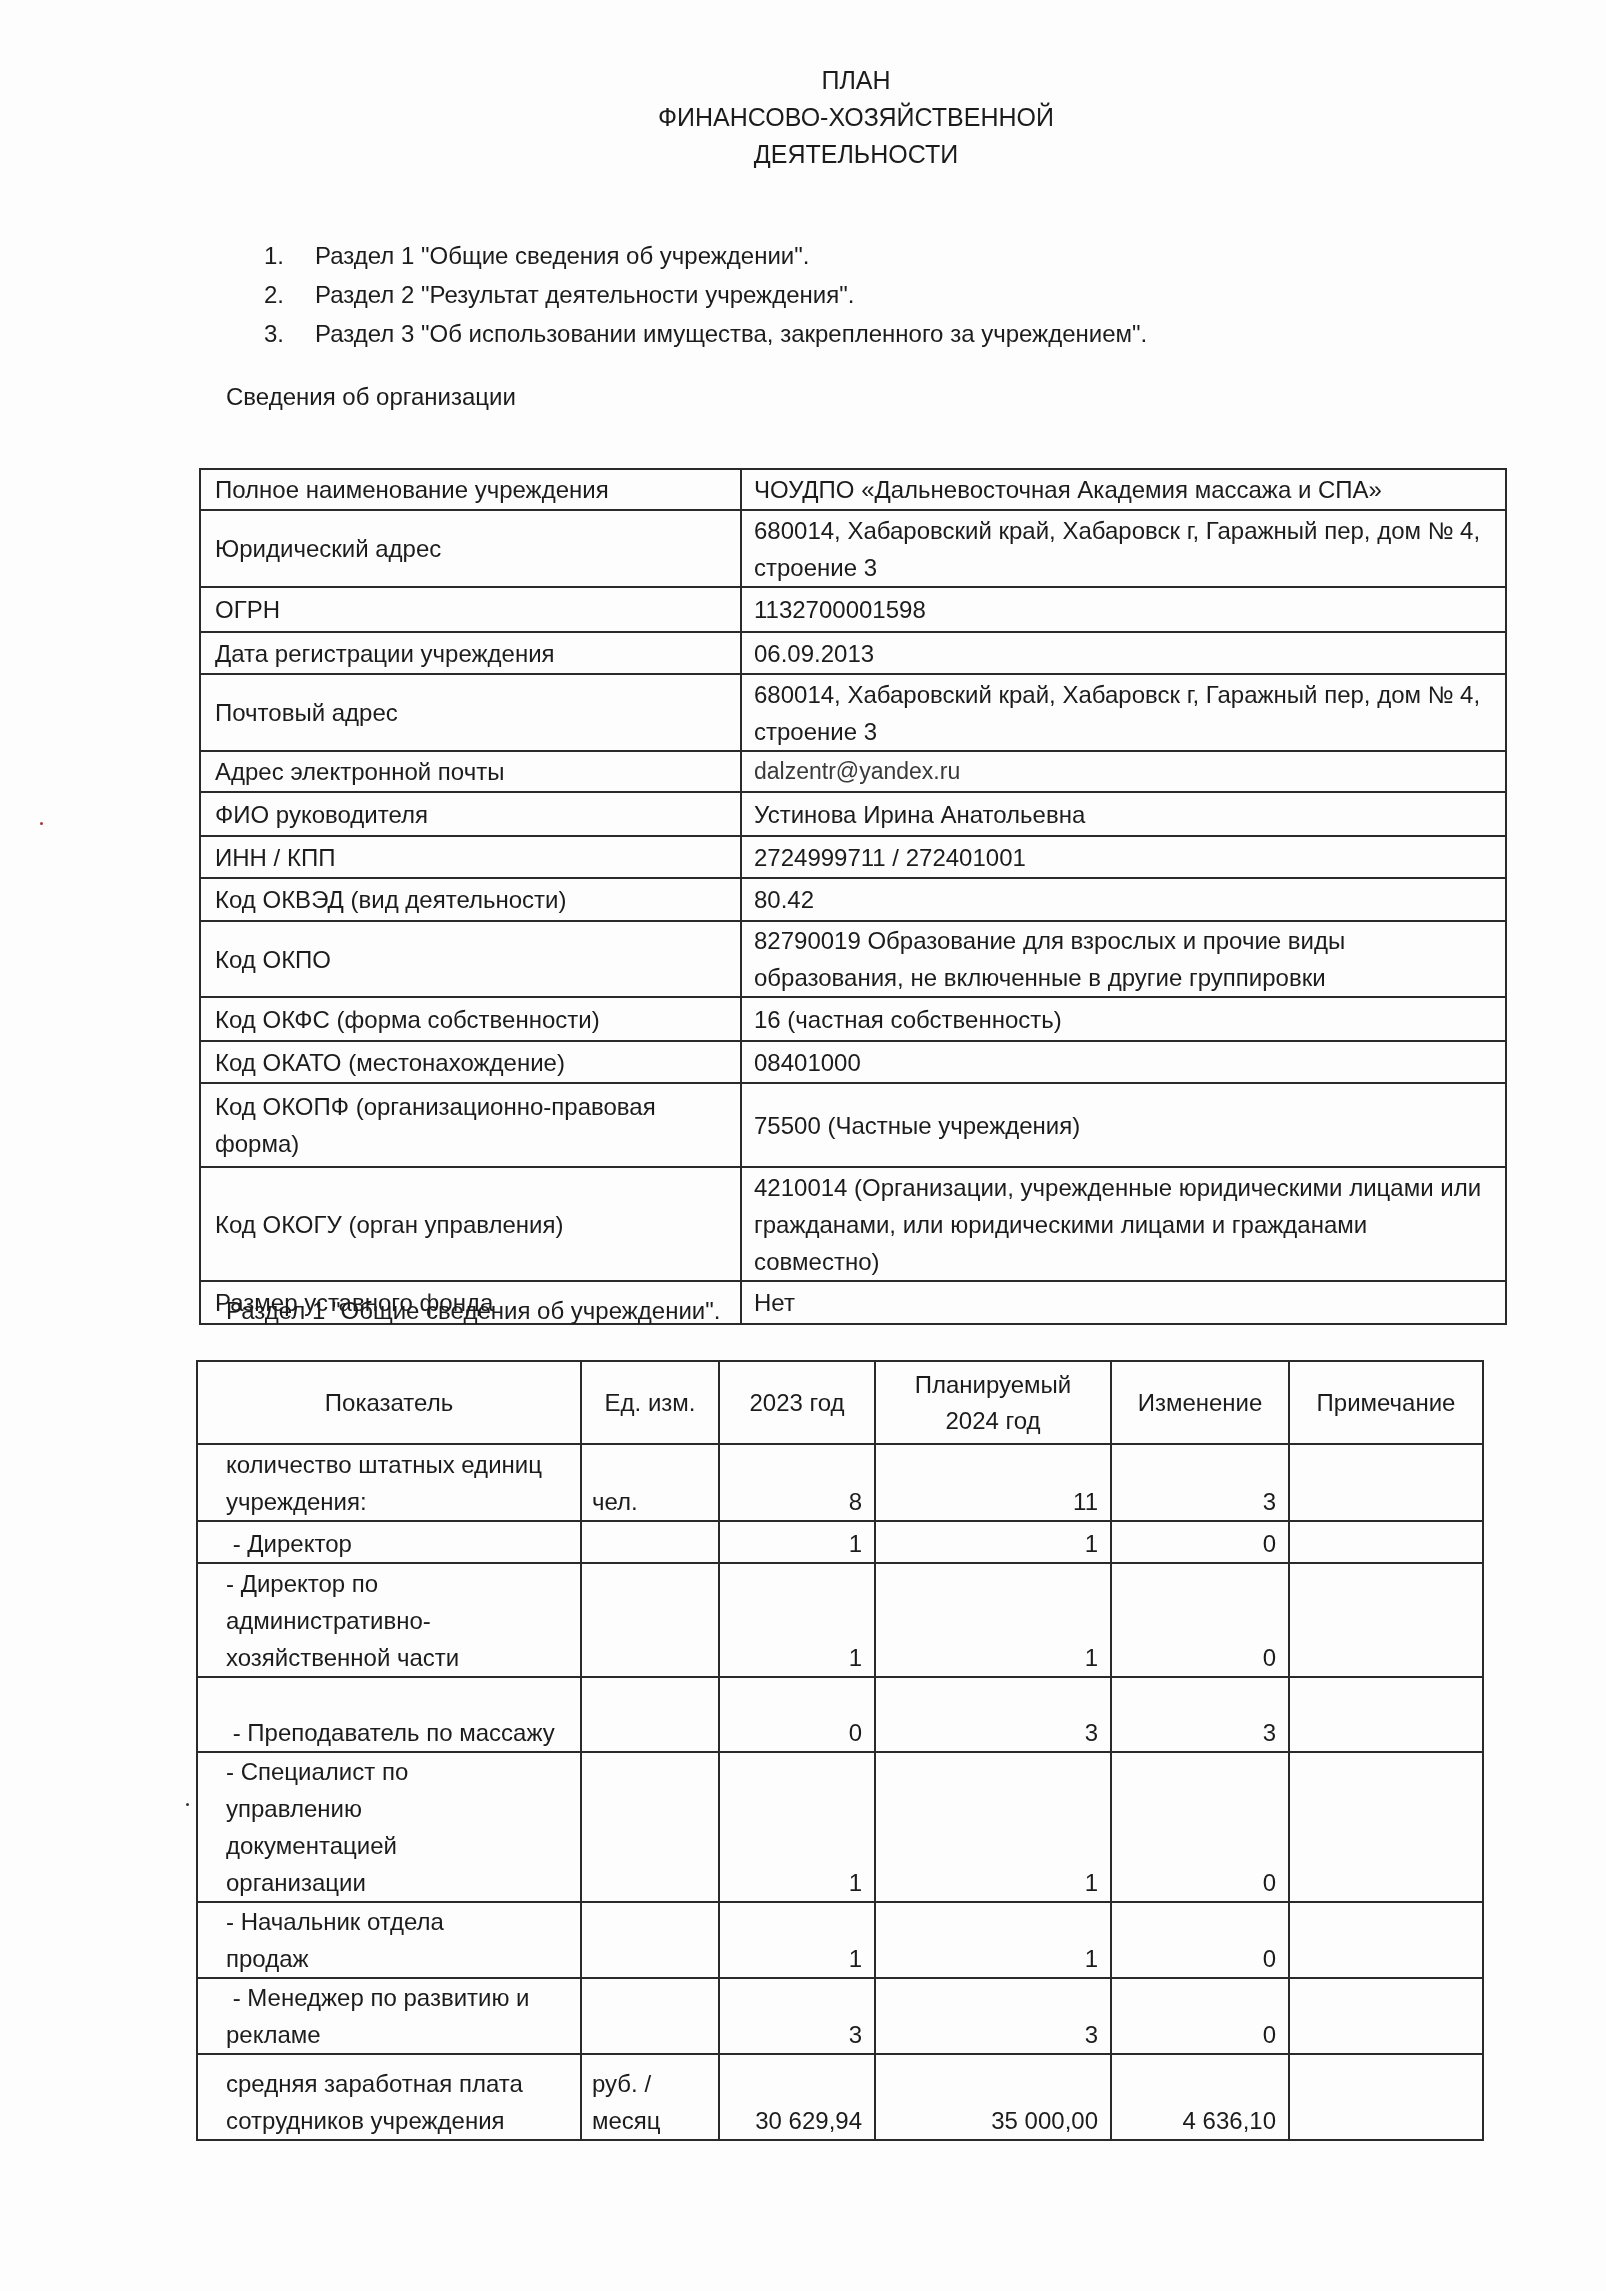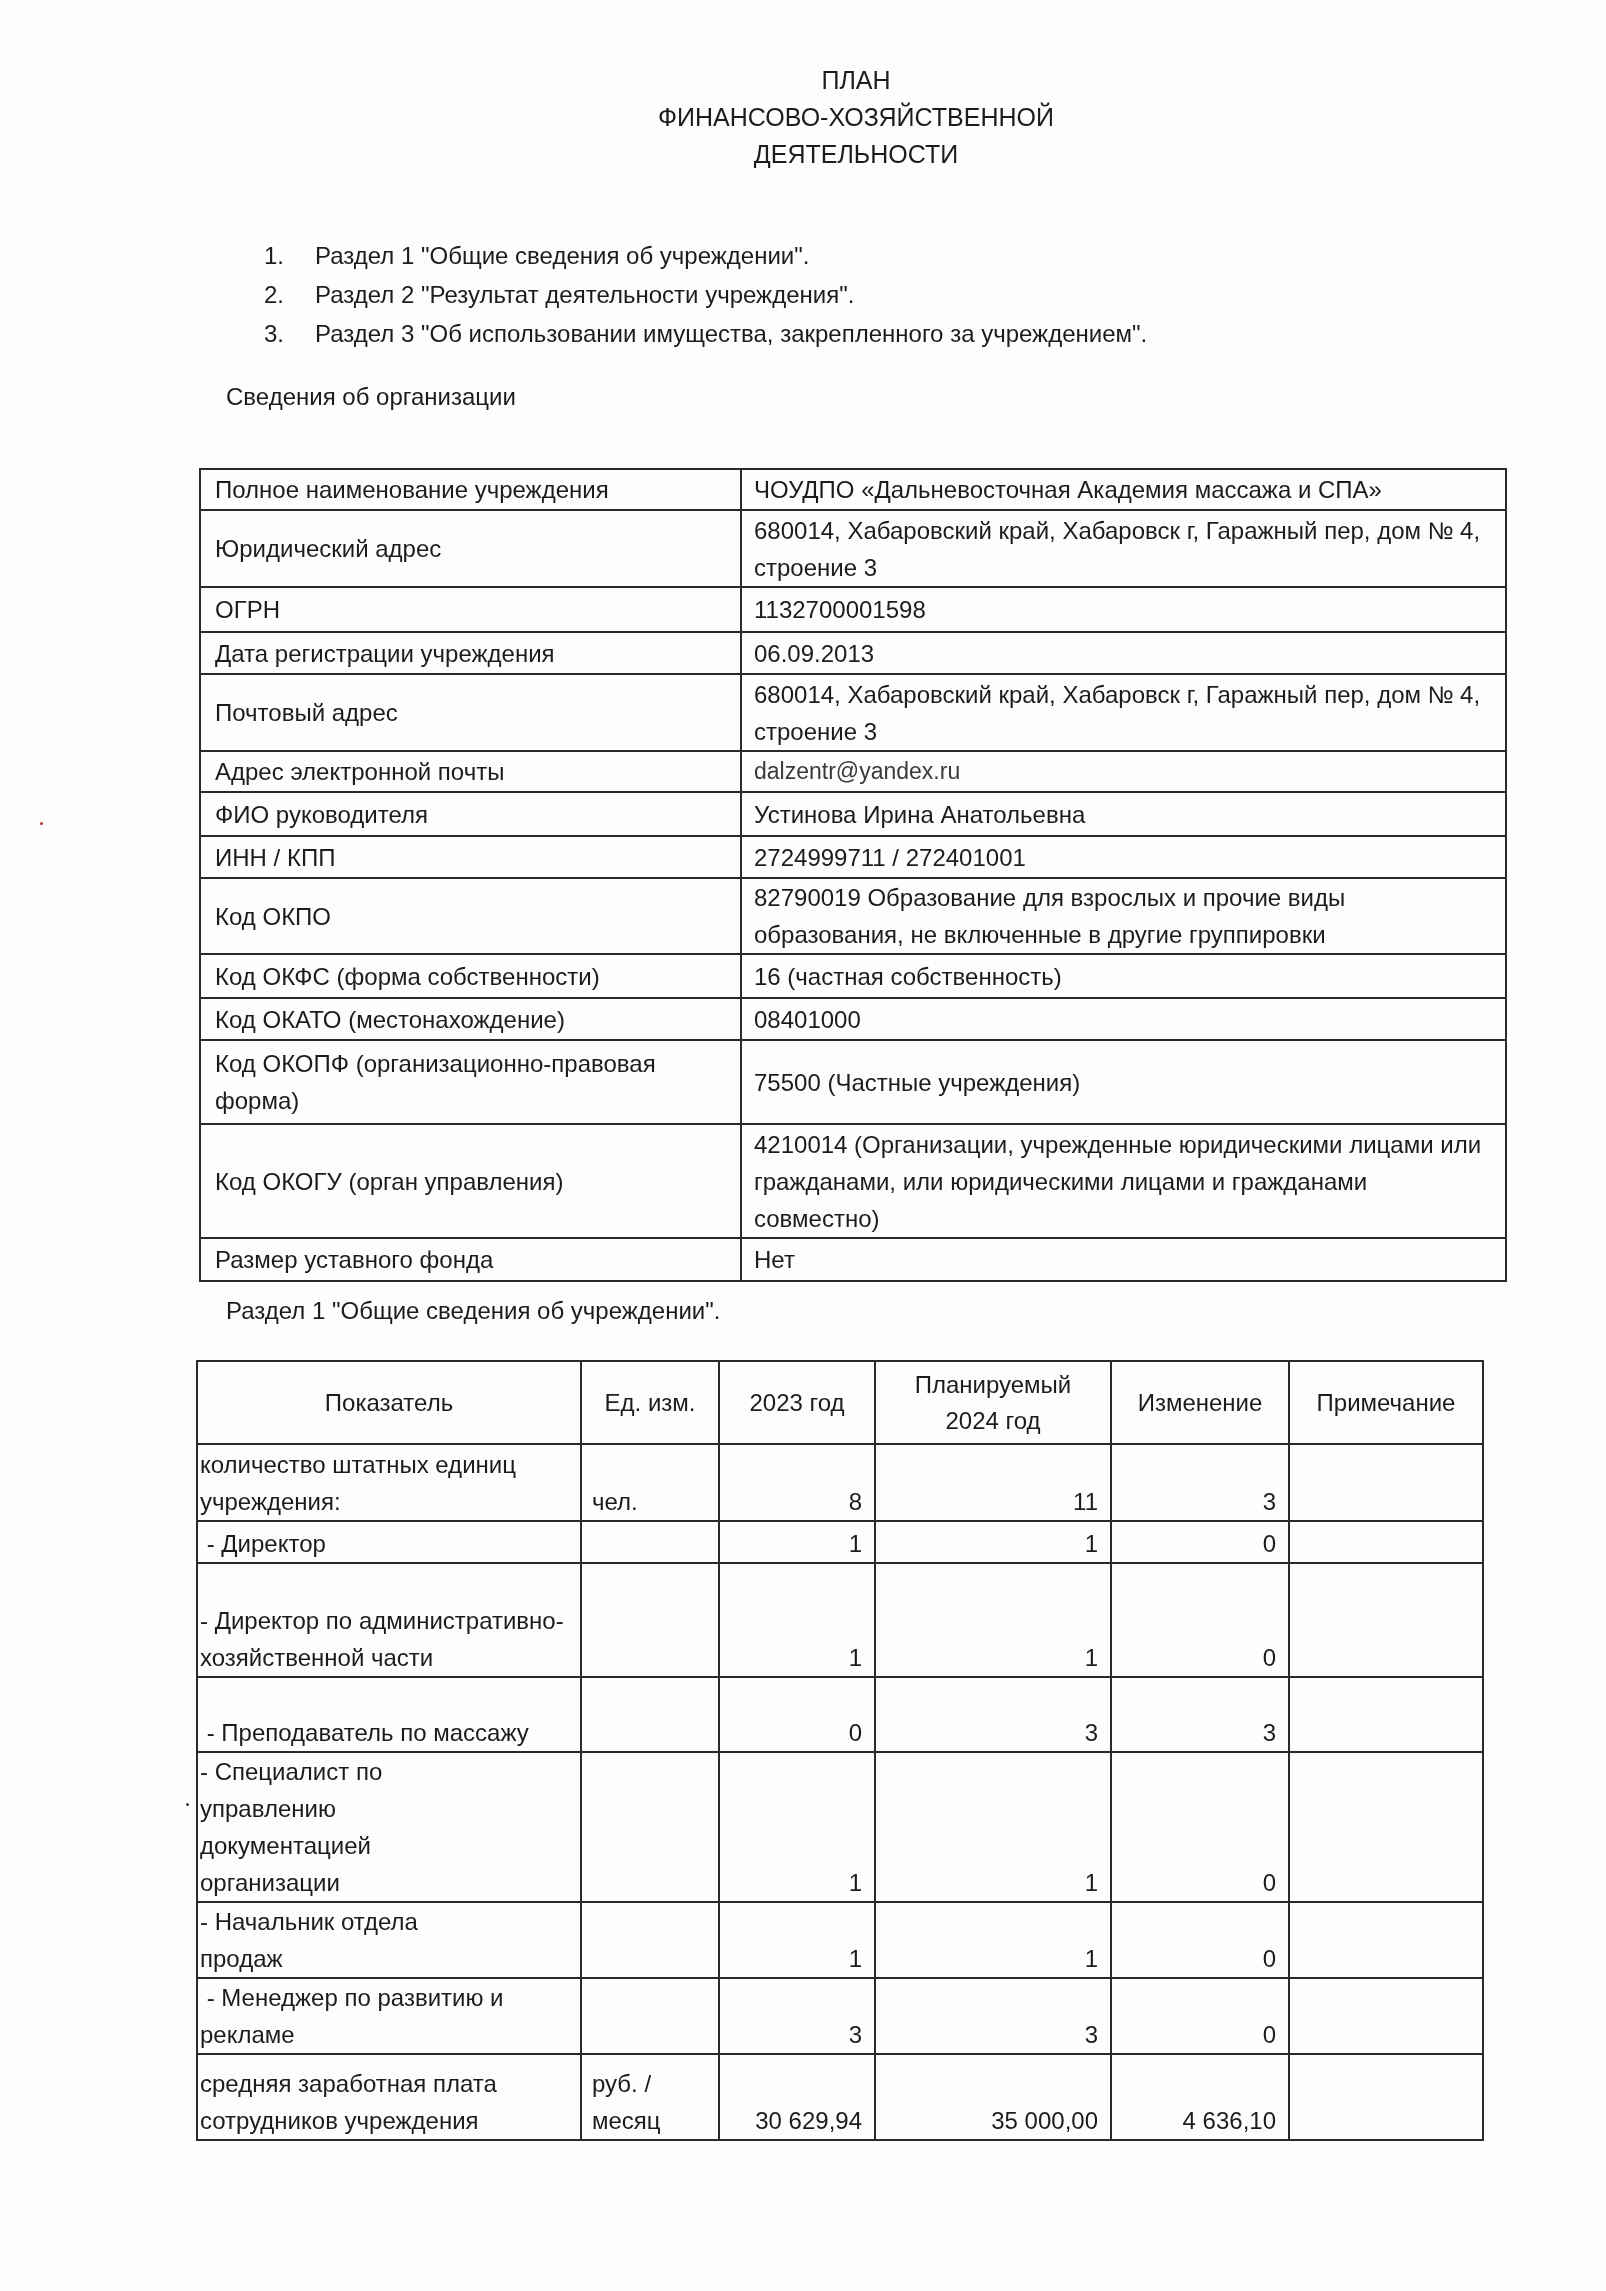--- a/index.html
+++ b/index.html
@@ -29,21 +29,21 @@
   }
   td, th {
     border: 2px solid #2a2a2a; padding: 0 12px; vertical-align: middle;
     font-weight: normal; overflow: hidden;
   }
   #org td:first-child { padding-left: 14px; }
   #org .email { font-family: "Liberation Sans", sans-serif; color: #3a3a3a; font-size: 23px; }
   #plan th { text-align: center; line-height: 36px; }
   #plan td { vertical-align: bottom; }
   #plan td.num { text-align: right; }
-  #plan td.label { padding-left: 2px; }
+  #plan td.label { padding-left: 28px; }
   #plan td.unit { padding-left: 10px; line-height: 37px; }
   .dot { position: absolute; width: 3px; height: 3px; background: #333; border-radius: 50%; }
 </style>
 </head>
 <body>
 
 <div class="title" style="left:0;width:1712px;">
   <div>ПЛАН</div>
   <div>ФИНАНСОВО-ХОЗЯЙСТВЕННОЙ</div>
   <div>ДЕЯТЕЛЬНОСТИ</div>
@@ -96,20 +96,24 @@
       <td>Адрес электронной почты</td>
       <td class="email">dalzentr@yandex.ru</td>
     </tr>
     <tr style="height:44px">
       <td>ФИО руководителя</td>
       <td>Устинова Ирина Анатольевна</td>
     </tr>
     <tr style="height:42px">
       <td>ИНН / КПП</td>
       <td>2724999711 / 272401001</td>
+    </tr>
+    <tr style="height:43px">
+      <td>Код ОКВЭД (вид деятельности)</td>
+      <td>80.42</td>
     </tr>
     <tr style="height:76px">
       <td>Код ОКПО</td>
       <td>82790019 Образование для взрослых и прочие виды образования, не включенные в другие группировки</td>
     </tr>
     <tr style="height:44px">
       <td>Код ОКФС (форма собственности)</td>
       <td>16 (частная собственность)</td>
     </tr>
     <tr style="height:42px">

